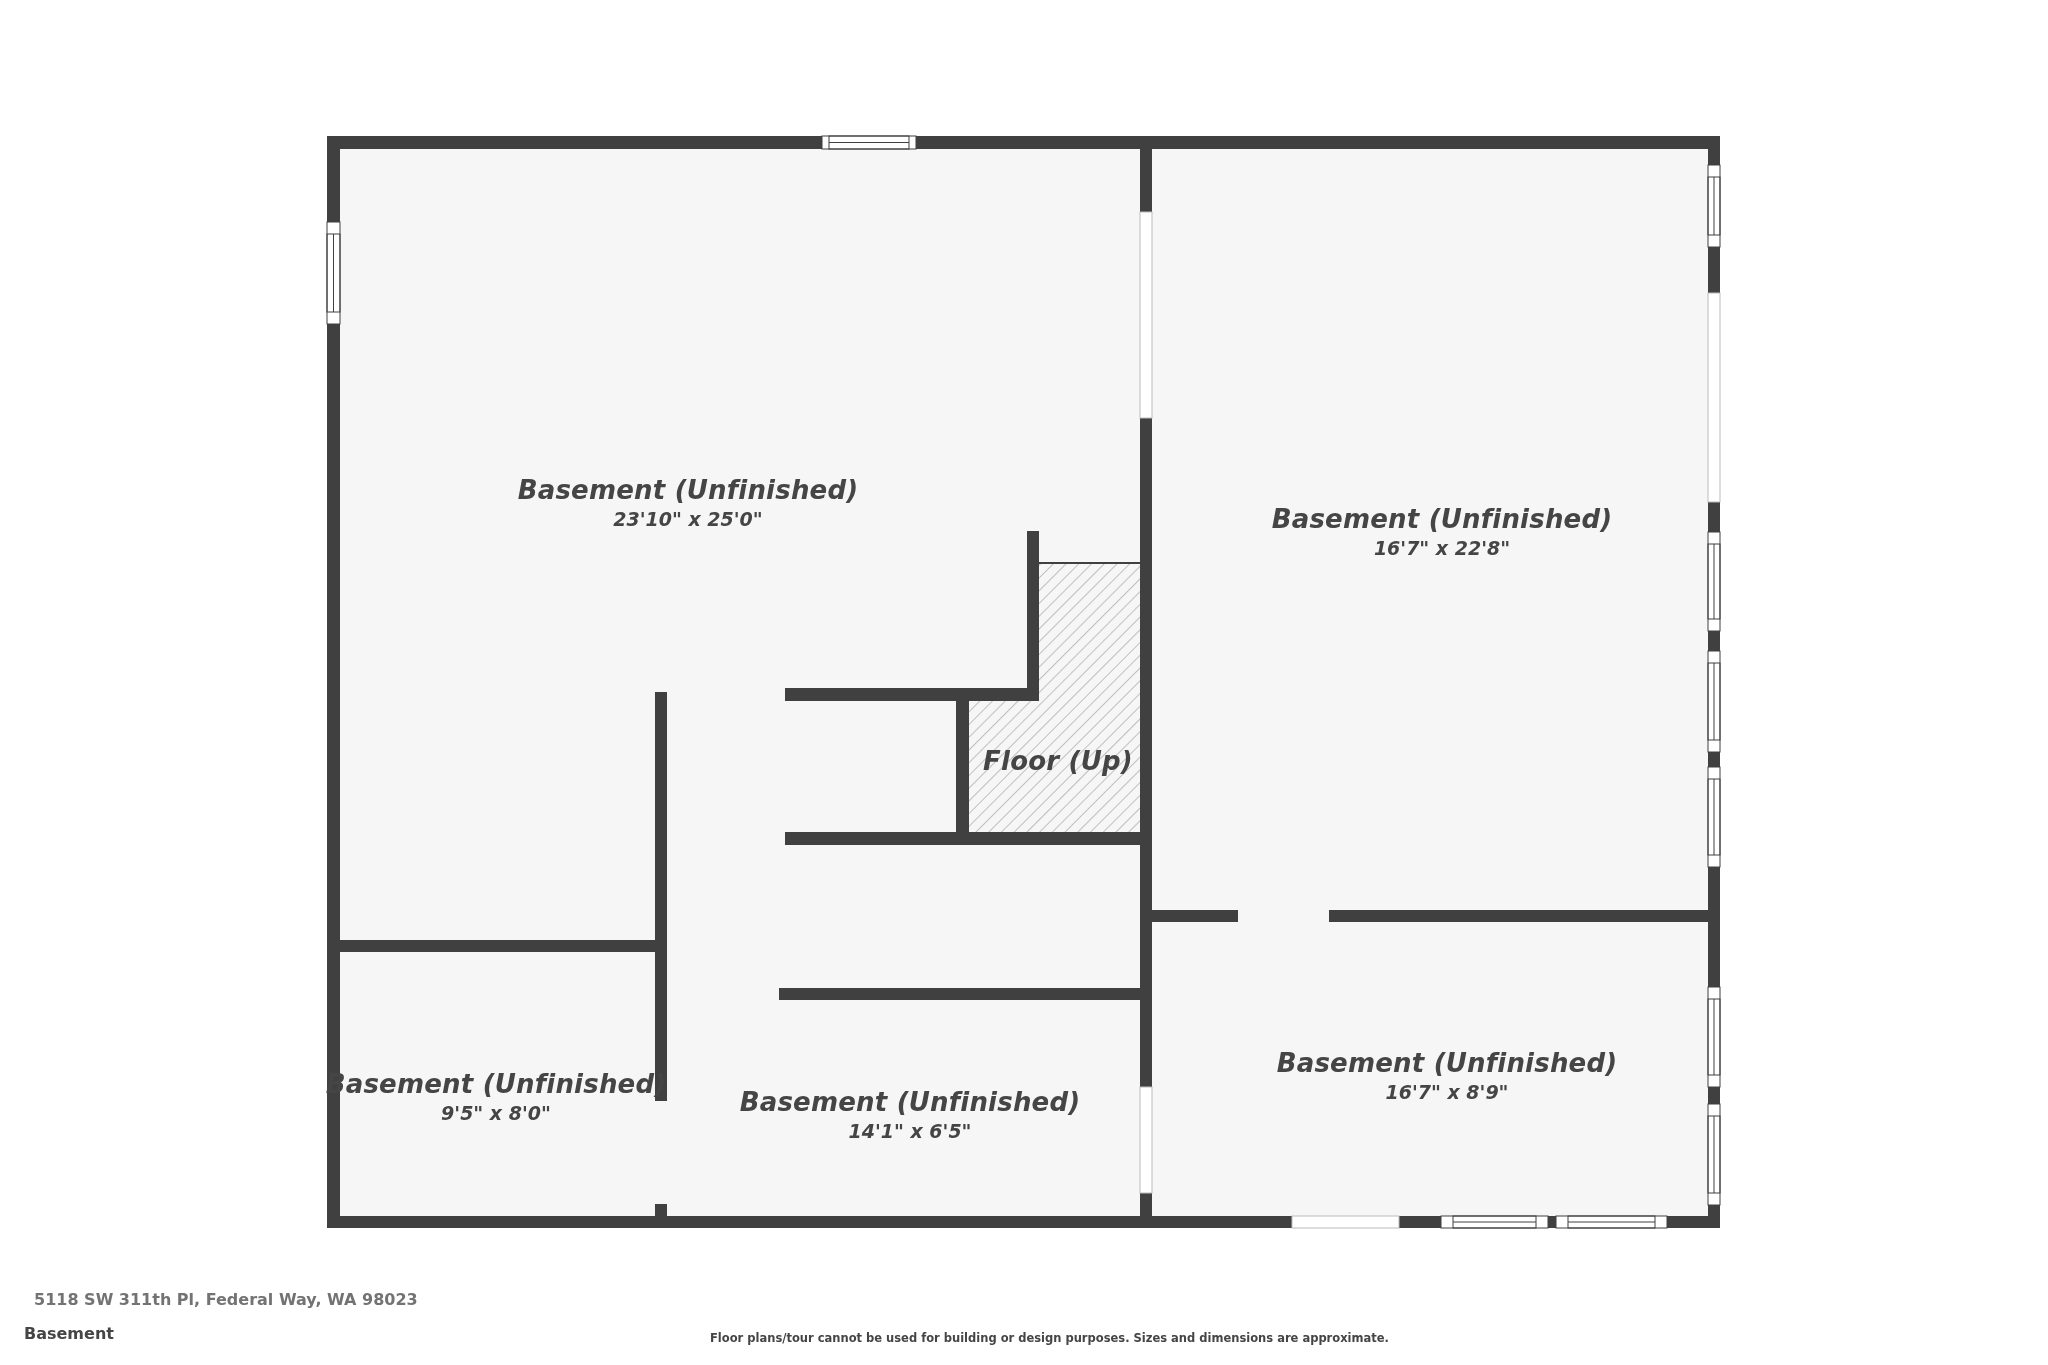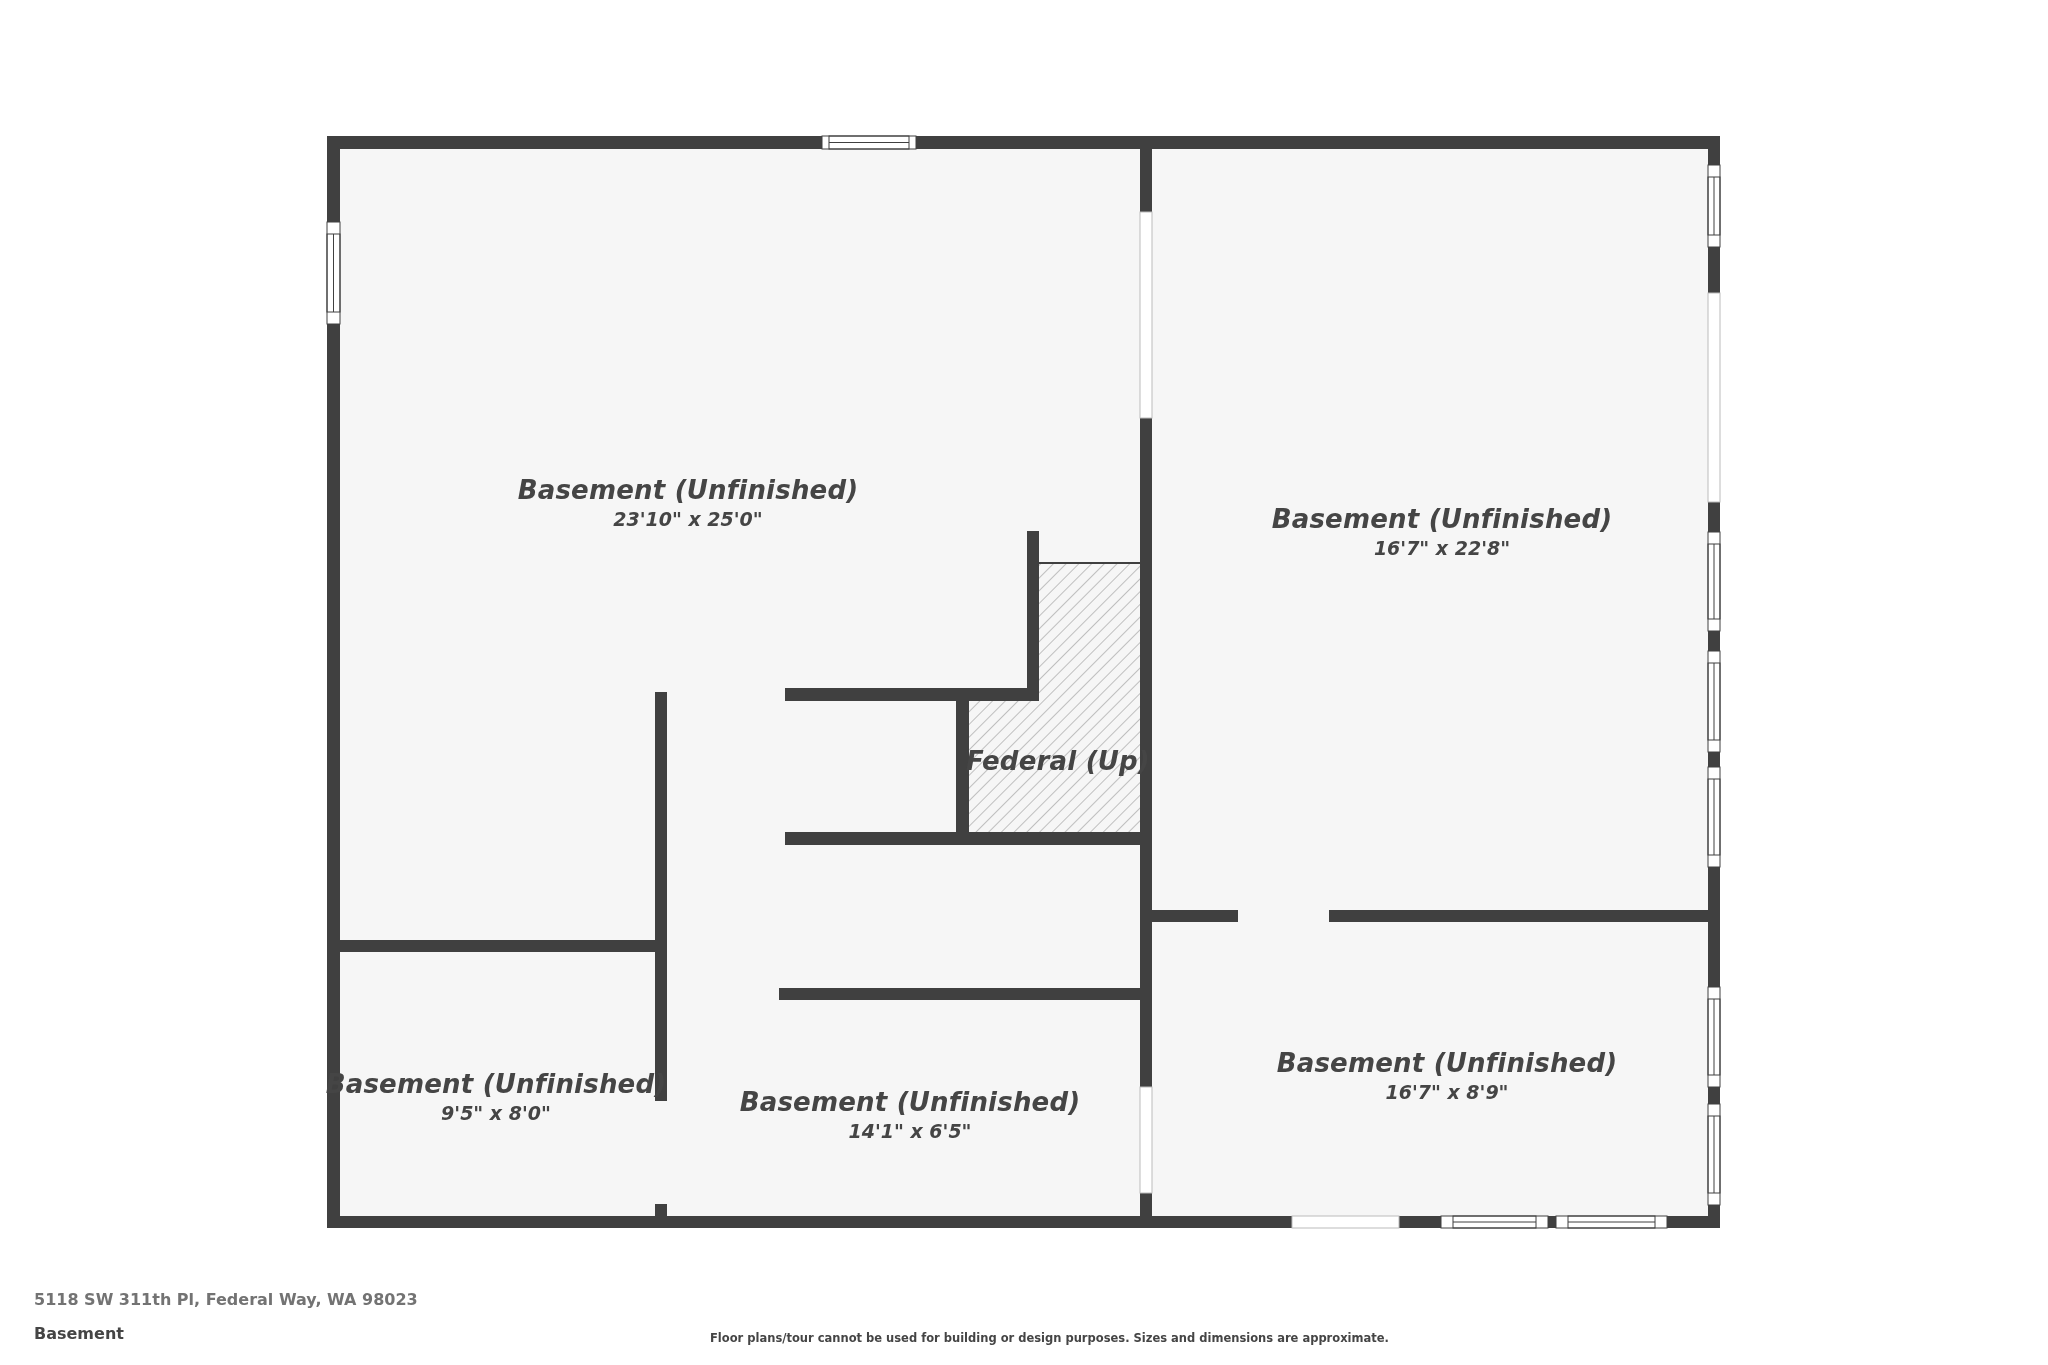--- a/index.html
+++ b/index.html
@@ -46,21 +46,21 @@
     .footer-address {
       position: absolute;
       left: 34px;
       top: 1290px;
       font-size: 16px;
       font-weight: bold;
       color: #737373;
     }
     .footer-level {
       position: absolute;
-      left: 34px;
+      left: 24px;
       top: 1324px;
       font-size: 16px;
       font-weight: bold;
       color: #454545;
       text-align: center;
     }
     .footer-disclaimer {
       position: absolute;
       left: 710px;
       top: 1331px;
@@ -187,21 +187,21 @@
   <span class="room-name">Basement (Unfinished)</span>
   <span class="room-dims">23'10" x 25'0"</span>
 </div>
 
 <div class="room-label" style="left:1442px; top:503px;">
   <span class="room-name">Basement (Unfinished)</span>
   <span class="room-dims">16'7" x 22'8"</span>
 </div>
 
 <div class="room-label" style="left:1058px; top:745px;">
-  <span class="room-name">Federal (Up)</span>
+  <span class="room-name">Floor (Up)</span>
 </div>
 
 <div class="room-label" style="left:496px; top:1068px;">
   <span class="room-name">Basement (Unfinished)</span>
   <span class="room-dims">9'5" x 8'0"</span>
 </div>
 
 <div class="room-label" style="left:910px; top:1086px;">
   <span class="room-name">Basement (Unfinished)</span>
   <span class="room-dims">14'1" x 6'5"</span>

